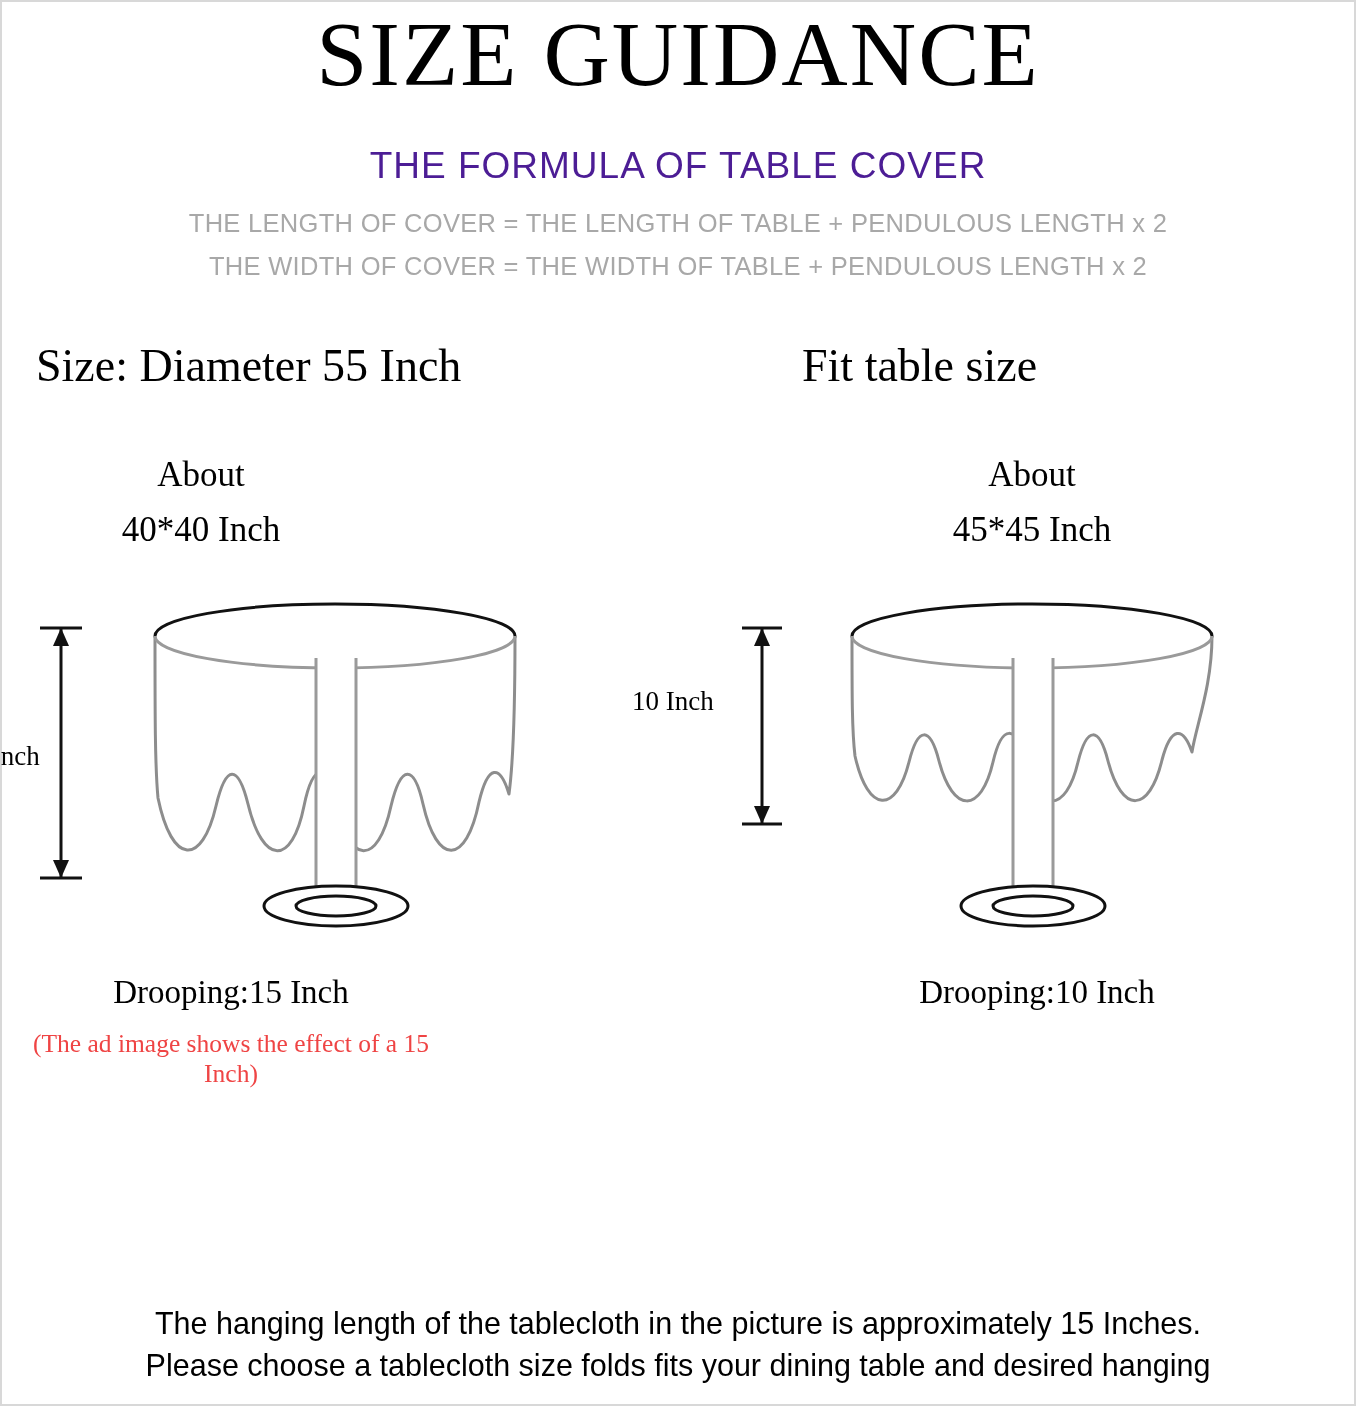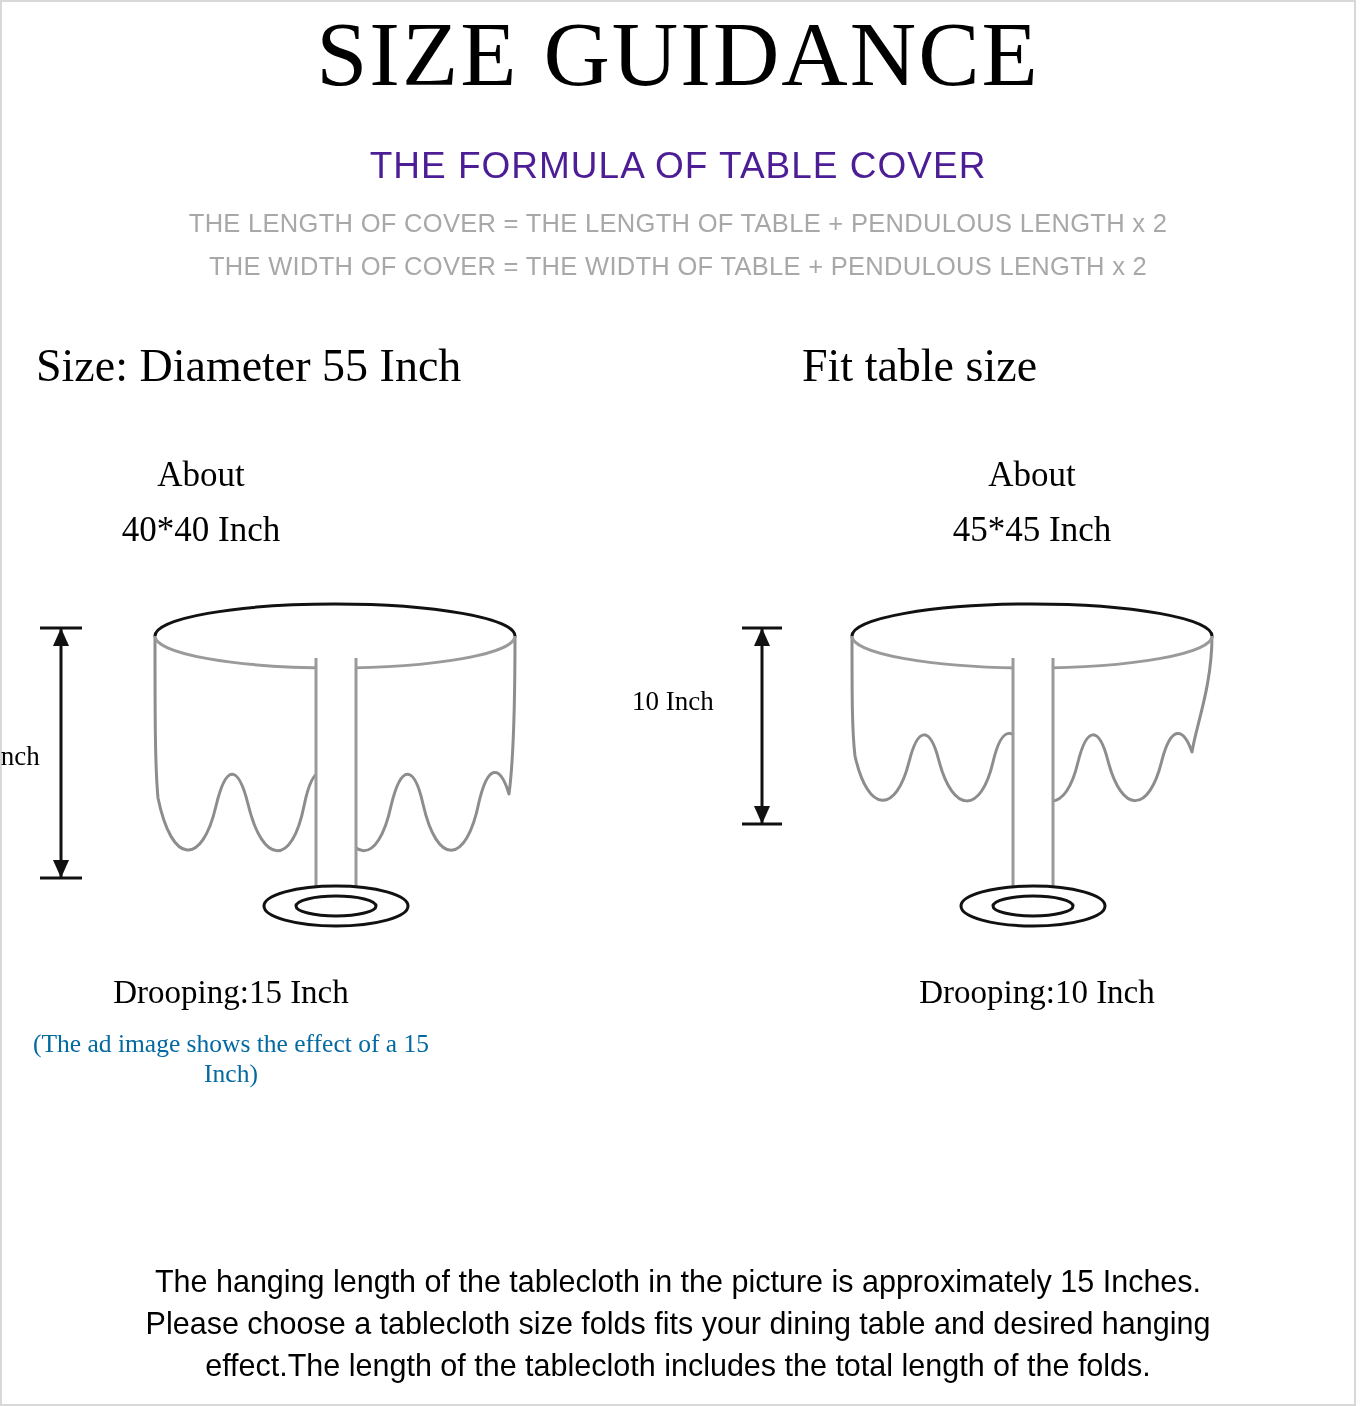--- a/index.html
+++ b/index.html
@@ -93,21 +93,21 @@
   .drooping {
     text-align: center;
     font-size: 33px;
     margin-top: 8px;
   }
   .col.left .drooping  { padding-right: 300px; }
   .col.right .drooping { padding-right: 10px; }
 
   .ad-note {
     text-align: center;
-    color: #0369a1;
+    color: #ef4444;
     font-size: 25.5px;
     margin-top: 18px;
     padding-right: 300px;
   }
 
   
   .footer {
     position: absolute;
     left: 0;
     right: 0;
@@ -219,16 +219,15 @@
       </div>
 
       <div class="drooping">Drooping:10 Inch</div>
     </div>
 
   </div>
 
   <div class="footer">
     <div>The hanging length of the tablecloth in the picture is approximately 15 Inches.</div>
     <div>Please choose a tablecloth size folds fits your dining table and desired hanging</div>
-    <div>effect.The length of the tablecloth includes the total length of the folds.</div>
   </div>
 
 </div>
 
 </body></html>

